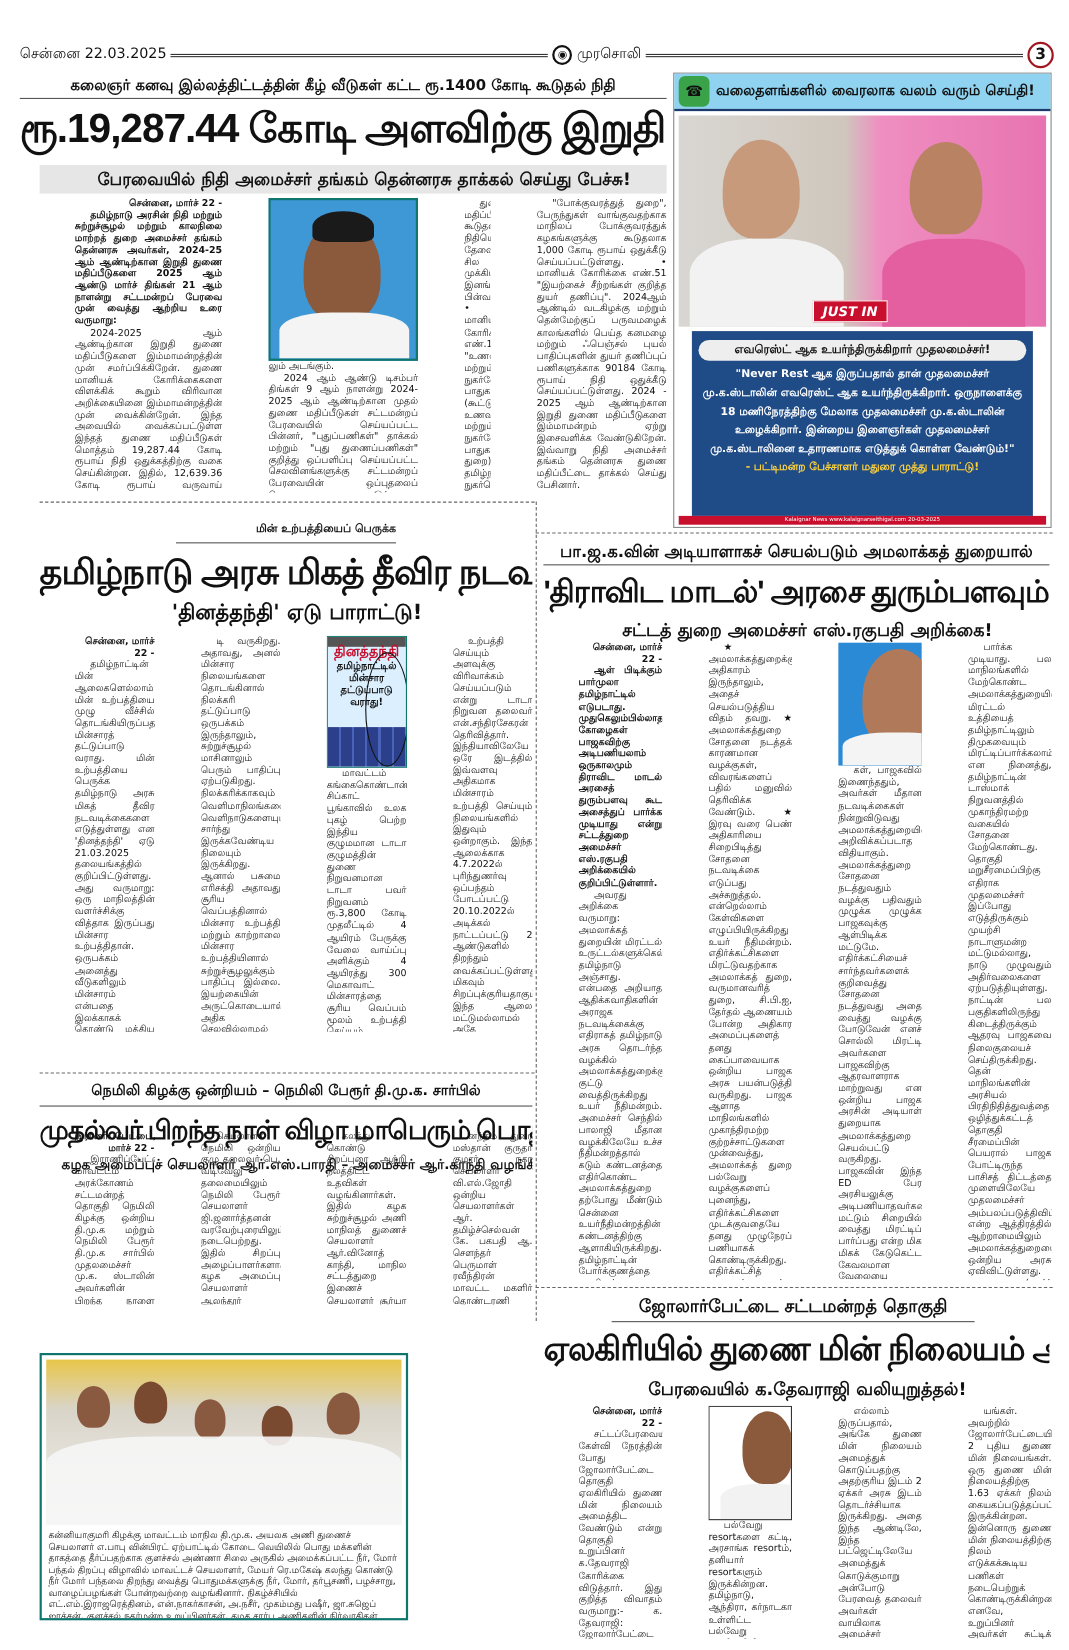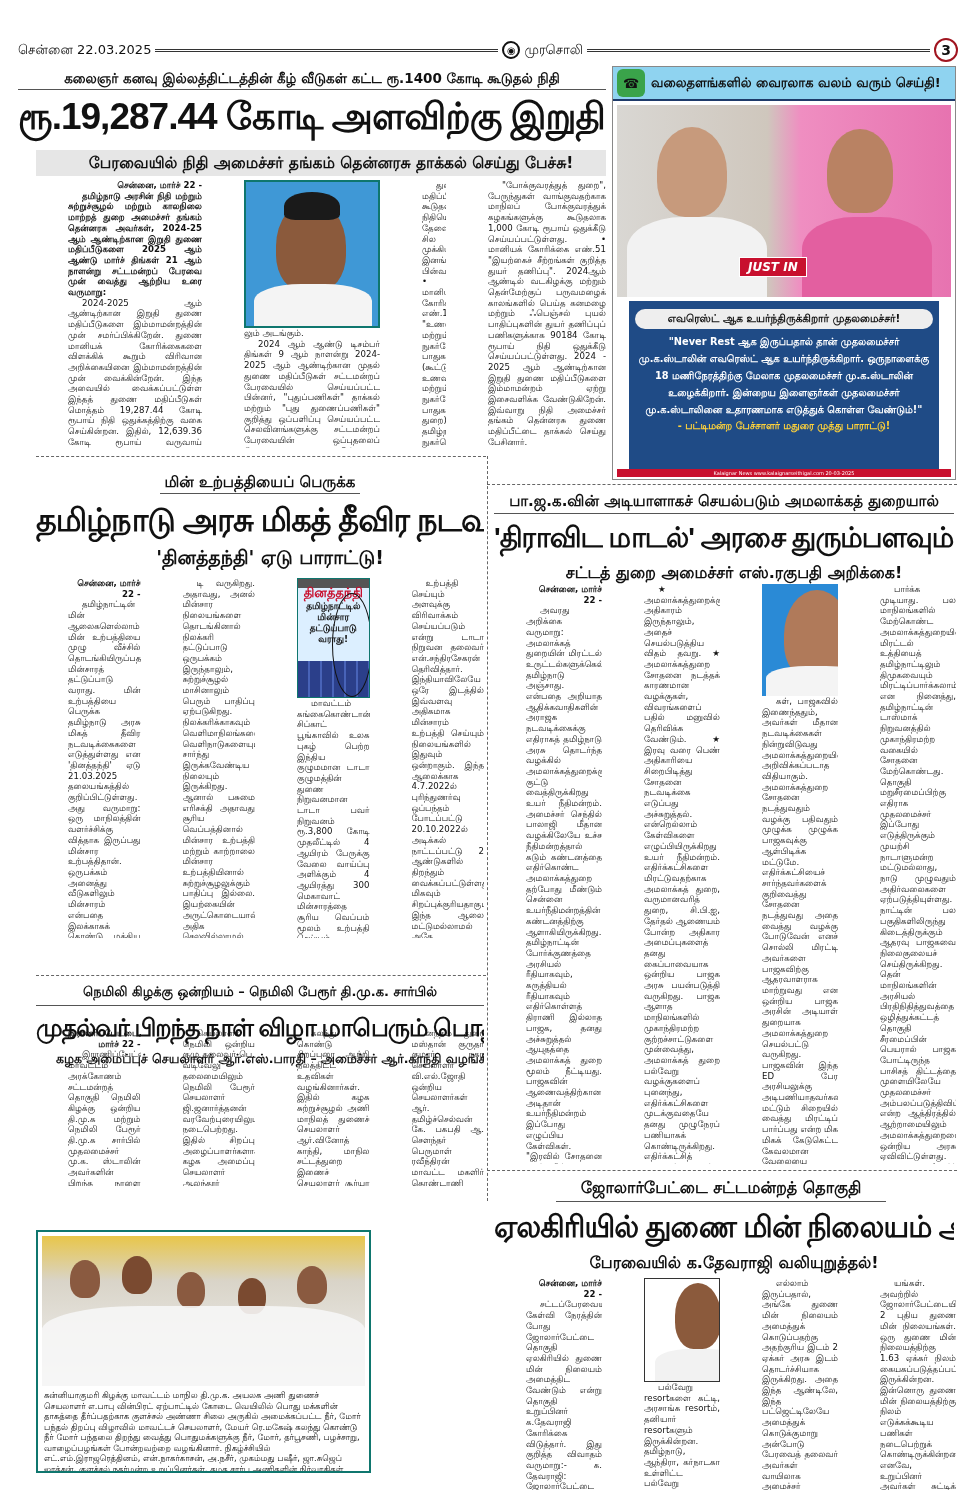--- a/index.html
+++ b/index.html
@@ -24,21 +24,21 @@
   .dash-h { border-top: 1.5px dashed #666; }
   .dash-v { border-left: 1.5px dashed #666; }
   .photo { border: 2px solid #0f766e; overflow: hidden; }
   .caption { font-size: 8.4px; line-height: 10.5px; }
   
   .promo { left: 612px; top: 66px; width: 344px; height: 414px; border: 1px solid #888; background: #fff; }
   .promo-bar { height: 34px; background: #8fd3f0; border-bottom: 2px solid #1e3a6a; display: flex; align-items: center; gap: 6px; padding: 0 4px; }
   .wa { width: 28px; height: 28px; background: #3aa34a; border-radius: 6px; color: #fff; display: flex; align-items: center; justify-content: center; font-size: 17px; }
   .promo-bar span { font-weight: bold; font-size: 13px; color: #111; white-space: nowrap; }
   .promo-img { margin: 4px; height: 192px; background: linear-gradient(90deg,#d9d7d3 0%, #cfc7bd 45%, #ef8ec1 55%, #e773b0 100%); position: relative; }
-  .justin { position: absolute; left: 122px; bottom: 20px; background: #c8102e; color: #fff; font-style: italic; font-weight: bold; font-size: 12px; padding: 2px 8px; border: 1px solid #fff; }
+  .justin { position: absolute; left: 122px; bottom: 4px; background: #c8102e; color: #fff; font-style: italic; font-weight: bold; font-size: 12px; padding: 2px 8px; border: 1px solid #fff; }
   .promo-blue { margin: 0 16px; height: 168px; background: #1f4b86; padding: 8px 6px; color: #fff; text-align: center; }
   .promo-blue .pill { background: #eee; color: #111; font-weight: bold; font-size: 10.5px; border-radius: 10px; padding: 3px 6px; margin-bottom: 4px; white-space: nowrap; }
   .promo-blue .quote { font-weight: bold; font-size: 9.8px; line-height: 17px; }
   .promo-blue .attr { color: #ffd23a; font-weight: bold; font-size: 9.8px; line-height: 15px; }
   .promo-foot { margin: 0 4px; height: 8px; background: #c8102e; font-size: 5px; color: #fff; text-align: center; line-height: 8px; }
   .face { position: absolute; border-radius: 50% 50% 40% 40%; }
 </style>
 </head>
 <body>
 
@@ -97,21 +97,21 @@
     <div class="quote">"Never Rest ஆக இருப்பதால் தான் முதலமைச்சர் மு.க.ஸ்டாலின் எவரெஸ்ட் ஆக உயர்ந்திருக்கிறார். ஒருநாளைக்கு 18 மணிநேரத்திற்கு மேலாக முதலமைச்சர் மு.க.ஸ்டாலின் உழைக்கிறார். இன்றைய இளைஞர்கள் முதலமைச்சர் மு.க.ஸ்டாலினை உதாரணமாக எடுத்துக் கொள்ள வேண்டும்!"</div>
     <div class="attr">- பட்டிமன்ற பேச்சாளர் மதுரை முத்து பாராட்டு!</div>
   </div>
   <div class="promo-foot">Kalaignar News   www.kalaignarseithigal.com   20-03-2025</div>
 </div>
 
 <div class="abs dash-h" style="left:36px;top:456px;width:450px;"></div>
 <div class="abs dash-v" style="left:487px;top:456px;height:745px;"></div>
 <div class="abs dash-h" style="left:487px;top:484px;width:470px;"></div>
 
-<div class="abs kicker" style="left:160px;top:472px;width:200px;height:22px;font-size:15px;line-height:20px;">மின் உற்பத்தியைப் பெருக்க</div>
+<div class="abs kicker" style="left:160px;top:472px;width:200px;height:22px;font-size:10px;line-height:20px;text-align:right;">மின் உற்பத்தியைப் பெருக்க</div>
 <div class="abs hl" style="left:36px;top:498px;width:448px;height:44px;font-size:32px;line-height:44px;">தமிழ்நாடு அரசு மிகத் தீவிர நடவடிக்கை!</div>
 <div class="abs deck" style="left:36px;top:544px;width:448px;height:26px;font-size:19px;line-height:26px;">'தினத்தந்தி' ஏடு பாராட்டு!</div>
 
 <div class="abs cols" style="left:36px;top:578px;width:448px;height:360px;">
   <div class="col">
     <div class="dl">சென்னை, மார்ச் 22 -</div>
     <p>தமிழ்நாட்டின் மின் ஆலைகளெல்லாம் மின் உற்பத்தியை முழு வீச்சில் தொடங்கியிருப்பதால் மின்சாரத் தட்டுப்பாடு வராது. மின் உற்பத்தியை பெருக்க தமிழ்நாடு அரசு மிகத் தீவிர நடவடிக்கைகளை எடுத்துள்ளது என 'தினத்தந்தி' ஏடு 21.03.2025 தலையங்கத்தில் குறிப்பிட்டுள்ளது. அது வருமாறு: ஒரு மாநிலத்தின் வளர்ச்சிக்கு வித்தாக இருப்பது மின்சார உற்பத்திதான். ஒருபக்கம் அனைத்து வீடுகளிலும் மின்சாரம் என்பதை இலக்காகக் கொண்டு மத்திய மாநில அரசுகள் செயல்பட்டு வருகின்றன. தொழில் வளர்ச்சிக்கும் மின்சாரமே அடிப்படைத் தேவையாகும். தொழில் தொடங்க முன்வரும் நிறுவனங்களின் முதல் கேள்வியே தடையில்லாத மின்சாரம் உங்கள் மாநிலத்தில் கிடைக்குமா? என்பதுதான். இந்த கேள்விக்கு சாதகமான பதில் கிடைப்பதால்தான் உள்நாட்டு மற்றும் வெளிநாட்டு நிறுவனங்கள் தமிழ்நாட்டில் தொழிற்சாலைகள் அமைக்க தேடி வருகிறார்கள். தமிழ்நாடு அரசும் மின்சார உற்பத்தியைப் பெருக்க மிக தீவிரமாக நடவடிக்கைகளை எடுத்து வருகிறது. உலக நாடுகளும் பசுமை எரிசக்தியில் அதிக அக்கறை காட்</p>
   </div>
   <div class="col">
       <p>டி வருகிறது. அதாவது, அனல் மின்சார நிலையங்களை தொடங்கினால் நிலக்கரி தட்டுப்பாடு ஒருபக்கம் இருந்தாலும், சுற்றுச்சூழல் மாசினாலும் பெரும் பாதிப்பு ஏற்படுகிறது. நிலக்கரிக்காகவும் வெளிமாநிலங்களையும், வெளிநாடுகளையும் சார்ந்து இருக்கவேண்டிய நிலையும் இருக்கிறது. ஆனால் பசுமை எரிசக்தி அதாவது சூரிய வெப்பத்தினால் மின்சார உற்பத்தி மற்றும் காற்றாலை மின்சார உற்பத்தியினால் சுற்றுச்சூழலுக்கும் பாதிப்பு இல்லை. இயற்கையின் அருட்கொடையால் அதிக செலவில்லாமல் மின்சார உற்பத்தியும் செய்யப்படுகிறது. தமிழ்நாட்டில் நல்லவேளையாக காற்றுக்கும் பஞ்சமில்லை. சூரிய வெப்பத்துக்கும் பஞ்சமில்லை. பருவ காலங்களில் காற்று அதிகமாக வீசுகிறது. சூரிய வெப்பமும் வெயில் காலங்களில் மட்டுமல்லாமல் ஆண்டுக்கு 300 நாட்களுக்கு மேல் தாராளமாக கிடைக்கிறது. இதை பயன்படுத்தி தமிழக அரசு தனியாரை ஊக்குவித்து மானியம் மற்றும் சலுகைகளை அளித்து சூரிய வெப்பத்தின் மூலம் மின்சாரம் உற்பத்தி செய்யும் நிலையங்களை தொடங்கி வருகிறது. அந்த வகையில், சமீபத்தில் நெல்லை</p>
@@ -131,20 +131,21 @@
     </div>
 </div>
 
 <div class="abs kicker" style="left:494px;top:490px;width:460px;height:24px;font-size:15px;line-height:22px;">பா.ஜ.க.வின் அடியாளாகச் செயல்படும் அமலாக்கத் துறையால்</div>
 <div class="abs hl" style="left:494px;top:516px;width:460px;height:44px;font-size:28px;line-height:44px;">'திராவிட மாடல்' அரசை துரும்பளவும் அசைக்க முடியாது!</div>
 <div class="abs deck" style="left:494px;top:560px;width:460px;height:26px;font-size:16px;line-height:26px;">சட்டத் துறை அமைச்சர் எஸ்.ரகுபதி அறிக்கை!</div>
 
 <div class="abs cols" style="left:494px;top:584px;width:462px;height:580px;">
   <div class="col">
     <div class="dl">சென்னை, மார்ச் 22 -</div>
+    <p class="lede">ஆள் பிடிக்கும் பார்முலா தமிழ்நாட்டில் எடுபடாது. முதுகெலும்பில்லாத கோழைகள் பாஜகவிற்கு அடிபணியலாம் ஒருகாலமும் திராவிட மாடல் அரசைத் துரும்பளவு கூட அசைத்துப் பார்க்க முடியாது என்று சட்டத்துறை அமைச்சர் எஸ்.ரகுபதி அறிக்கையில் குறிப்பிட்டுள்ளார்.</p>
     <p>அவரது அறிக்கை வருமாறு: அமலாக்கத் துறையின் மிரட்டல் உருட்டல்களுக்கெல்லாம் தமிழ்நாடு அஞ்சாது. என்பதை அறியாத ஆதிக்கவாதிகளின் அராஜக நடவடிக்கைக்கு எதிராகத் தமிழ்நாடு அரசு தொடர்ந்த வழக்கில் அமலாக்கத்துறைக்கு குட்டு வைத்திருக்கிறது உயர் நீதிமன்றம். அமைச்சர் செந்தில் பாலாஜி மீதான வழக்கிலேயே உச்ச நீதிமன்றத்தால் கடும் கண்டனத்தை எதிர்கொண்ட அமலாக்கத்துறை தற்போது மீண்டும் சென்னை உயர்நீதிமன்றத்தின் கண்டனத்திற்கு ஆளாகியிருக்கிறது. தமிழ்நாட்டின் போர்க்குணத்தை அரசியல் ரீதியாகவும், கருத்தியல் ரீதியாகவும் எதிர்கொள்ளத் திராணி இல்லாத பாஜக, தனது அச்சுறுத்தல் ஆயுதத்தை அமலாக்கத் துறை மூலம் நீட்டியது. பாஜகவின் ஆணைவத்திற்கான அடிதான் உயர்நீதிமன்றம் இப்போது எழுப்பிய கேள்விகள். "இரவில் சோதனை நடக்கவில்லை; அனைவரும் வீடு திரும்ப அனுமதிக்கப்பட்டனர்; அரசு ஊழியர்கள் யாரையும் நாங்கள் சிறைபிடிக்க வில்லை; யாரையும் துன்புறுத்தவில்லை" என்றெல்லாம் உயர் நீதிமன்றத்தில் அமலாக்கத்துறை சொன்ன போது, "பொய் சொல்ல வேண்டாம். அனைத்தும் செய்தித்தாள்களில் வெளியாகியுள்ளது" என நீதிமன்றம் கண்டித்திருக்கிறது. 'டாஸ்மாக் முறைகேடு தொடர்பாக மார்ச் 25ஆம் தேதி வரை எந்த மேல் நடவடிக்கையும் எடுக்க கூடாது' என அமலாக்கத் துறைக்கு உயர் நீதிமன்றம் உத்தரவிட்டிருக்கிறது. ★ எந்த அதிகாரி தவறு செய்துள்ளார் எனத் தெரியாமல் எப்படி அனைத்து அதிகாரிகளையும் நீங்கள் எப்படித் தடுத்து வைக்க முடியும்?</p>
   </div>
   <div class="col">
       <p>★ அமலாக்கத்துறைக்கு அதிகாரம் இருந்தாலும், அதைச் செயல்படுத்திய விதம் தவறு. ★ அமலாக்கத்துறை சோதனை நடத்தக் காரணமான வழக்குகள், விவரங்களைப் பதில் மனுவில் தெரிவிக்க வேண்டும். ★ இரவு வரை பெண் அதிகாரியை சிறைபிடித்து சோதனை நடவடிக்கை எடுப்பது அச்சுறுத்தல். என்றெல்லாம் கேள்விகளை எழுப்பியிருக்கிறது உயர் நீதிமன்றம். எதிர்க்கட்சிகளை மிரட்டுவதற்காக அமலாக்கத் துறை, வருமானவரித் துறை, சி.பி.ஐ, தேர்தல் ஆணையம் போன்ற அதிகார அமைப்புகளைத் தனது கைப்பாவையாக ஒன்றிய பாஜக அரசு பயன்படுத்தி வருகிறது. பாஜக ஆளாத மாநிலங்களில் முகாந்திரமற்ற குற்றச்சாட்டுகளை முன்வைத்து, அமலாக்கத் துறை பல்வேறு வழக்குகளைப் புனைந்து, எதிர்க்கட்சிகளை முடக்குவதையே தனது முழுநேரப் பணியாகக் கொண்டிருக்கிறது. எதிர்க்கட்சித் தலைவர்களையும், எதிர்க்கட்சிகளைச் சேர்ந்த முதல்வர்களையும் கைது செய்து, ஜனநாயகத்திற்கு எதிரான சர்வாதிகார அரசியலை நடத்திக் கொண்டிருக்கும் பாஜகவின் அடியாளாகச் செயல்படுகிறது அமலாக்கத் துறை. மோடி அரசின் 10 ஆண்டு ஆட்சியில் அரசியல் தலைவர்கள் மீது பதிவு செய்த வழக்குகளின் எண்ணிக்கை 193 ஆனால், இது வரை 2 வழக்குகளில் மட்டுமே குற்றம் நிரூபிக்கப்பட்டு, தண்டனை வழங்கப்பட்டுள்ளது. அதாவது CONVICTION RATE வெறும் 1.03 சதவிகிதம்தான். இதனை நாடாளுமன்றத்திலேயே பாஜக ஒத்துக்கொண்டிருக்கிறது. சோதனைகள், கைதுகள் மூலம் தனது அரசியல் எதிரிகளை மிரட்டிப் பழிவாங்கவும் அவர்களது செயல்பாடுகளை முடக்கவும் அமலாக்கத் துறை அரசியல் சதியை நடத்தி கொண்டிருப்பதைத்தான் CONVICTION RATE வெளிக்காட்டுகிறது. அமலாக்கத் துறையால் வழக்குகள் பதியப்பட்டவர்</p>
     </div>
   <div class="col">
     <div class="photo" style="height:112px;background:#2a8ad6;position:relative;border-width:0;">
       <div class="face" style="left:22px;top:6px;width:66px;height:90px;background:#b07a5a;"></div>
       <div style="position:absolute;left:4px;bottom:0;width:100px;height:30px;background:#f4f4f4;border-radius:40% 40% 0 0;"></div>
     </div>

